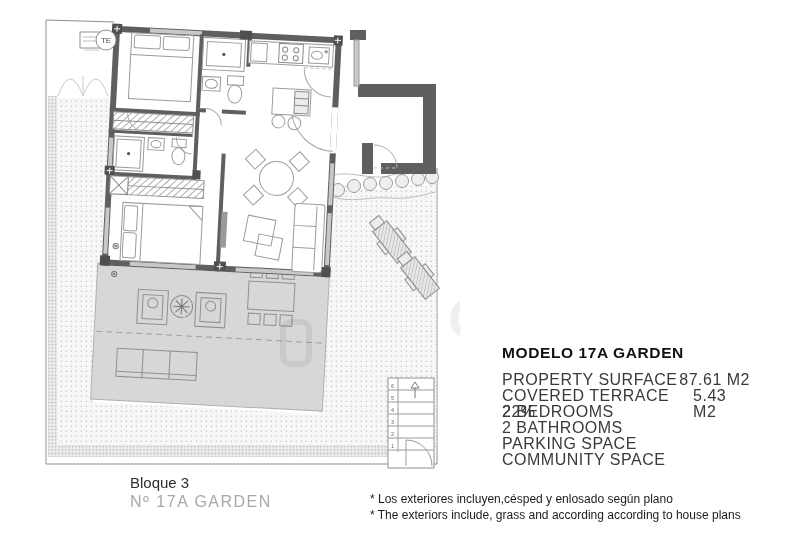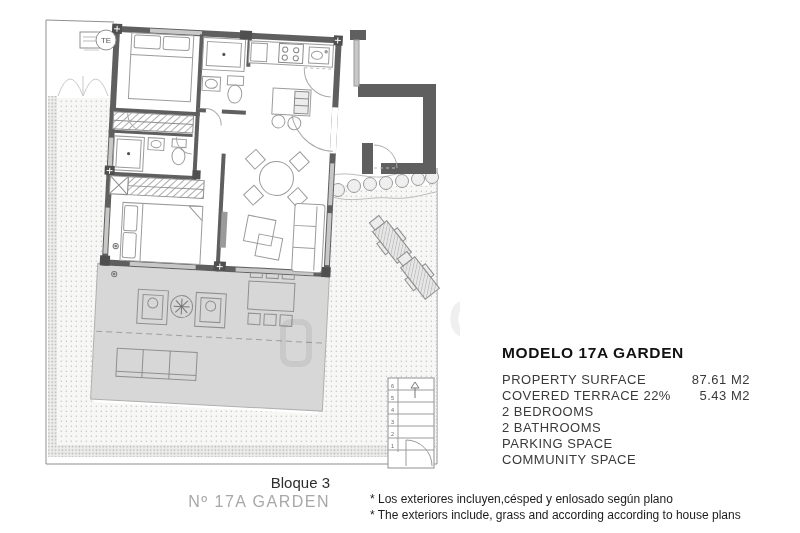--- a/index.html
+++ b/index.html
@@ -1,24 +1,24 @@
 <!DOCTYPE html>
 <html><head>
 <meta charset="utf-8">
 <style>
   html,body{margin:0;padding:0;background:#ffffff;}
   .page{position:relative;width:800px;height:533px;background:#fff;overflow:hidden;
         font-family:"Liberation Sans",sans-serif;}
   .plan-svg{position:absolute;left:0;top:0;}
   .info{position:absolute;left:488px;top:344px;width:248px;margin-left:14px;}
   .info-title{font-size:15.5px;font-weight:bold;color:#111;letter-spacing:.6px;margin:0 0 10px 0;}
-  .info-row{display:flex;justify-content:space-between;font-size:13px;color:#3a3a3a;
+  .info-row{display:flex;justify-content:space-between;font-size:16px;color:#3a3a3a;
             letter-spacing:.5px;height:16px;line-height:16px;}
-  .info-row .val{text-align:center;color:#3a3a3a;}
-  .bottom-labels{position:absolute;left:130px;top:474px;width:200px;text-align:right;}
+  .info-row .val{text-align:left;color:#3a3a3a;}
+  .bottom-labels{position:absolute;left:130px;top:474px;width:200px;text-align:left;}
   .block-label{font-size:15px;color:#2e2e2e;}
   .unit-label{margin-top:2px;font-size:16px;color:#a8a8a8;letter-spacing:1.5px;}
   .footnotes{position:absolute;left:370px;top:492px;font-size:12px;color:#1c1c1c;line-height:15.5px;}
 </style>
 </head>
 <body>
 
 <div class="page">
 
 <svg class="plan-svg" width="460" height="533" viewBox="0 0 460 533">

